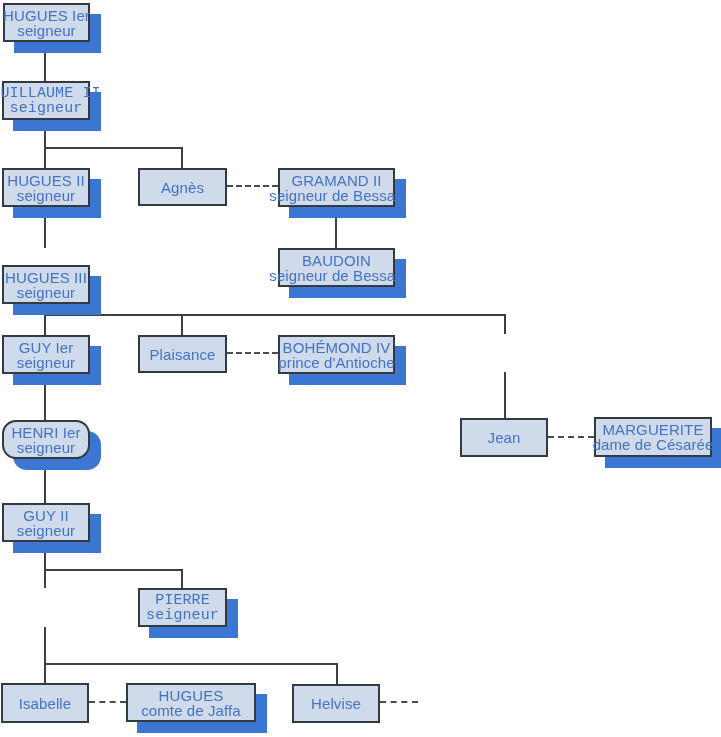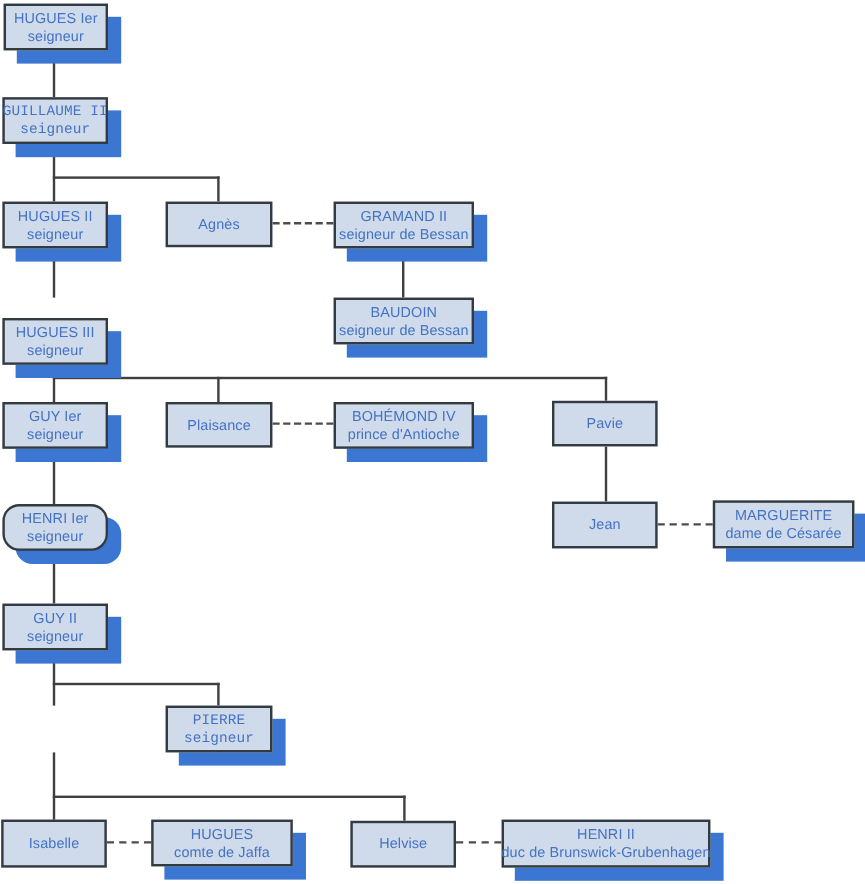--- a/index.html
+++ b/index.html
@@ -6,21 +6,21 @@
   .canvas {
     position:relative; width:721px; height:737px;
     background:#ffffff; overflow:hidden;
     font-family:"Liberation Sans", sans-serif;
   }
   .node {
     position:absolute; box-sizing:border-box;
     background:#cfdbea; border:2px solid #333a40;
     color:#4472c4; text-align:center;
     display:flex; flex-direction:column; align-items:center; justify-content:center;
-    font-size:12px; line-height:15px; letter-spacing:0.1px;
+    font-size:15px; line-height:15px; letter-spacing:0.1px;
   }
   .node.shadowed { box-shadow:11px 11px 0 0 #3b76d2; }
   .node .name { white-space:nowrap; }
   .node .title { white-space:nowrap; }
   .vline { position:absolute; width:2px; background:#3f3f3f; }
   .hline { position:absolute; height:2px; background:#3f3f3f; }
   .dash  { position:absolute; height:0; border-top:2px dashed #4c4c4c; }
 </style>
 </head>
 <body>
@@ -94,23 +94,20 @@
 
   <div class="node" style="left:138px; top:335px; width:89px; height:38px;">
     <span class="name">Plaisance</span>
   </div>
 
   <div class="node shadowed" style="left:278px; top:335px; width:117px; height:39px;">
     <span class="name">BOHÉMOND IV</span>
     <span class="title">prince d'Antioche</span>
   </div>
 
-  <div class="node" style="left:460px; top:334px; width:88px; height:38px;">
-    <span class="name">Pavie</span>
-  </div>
 
   <div class="node shadowed" style="left:2px; top:420px; width:88px; height:39px;border-radius:14px;">
     <span class="name">HENRI Ier</span>
     <span class="title">seigneur</span>
   </div>
 
   <div class="node" style="left:460px; top:418px; width:88px; height:39px;">
     <span class="name">Jean</span>
   </div>
 
@@ -127,27 +124,23 @@
 
   <div class="node shadowed" style="left:138px; top:588px; width:89px; height:39px;font-family:Liberation Mono, monospace;">
     <span class="name">PIERRE</span>
     <span class="title">seigneur</span>
   </div>
 
   <div class="node" style="left:1px; top:683px; width:88px; height:40px;">
     <span class="name">Isabelle</span>
   </div>
 
-  <div class="node shadowed" style="left:126px; top:683px; width:118px; height:39px;">
+  <div class="node shadowed" style="left:126px; top:683px; width:130px; height:39px;">
     <span class="name">HUGUES</span>
     <span class="title">comte de Jaffa</span>
   </div>
 
   <div class="node" style="left:292px; top:684px; width:88px; height:39px;">
     <span class="name">Helvise</span>
   </div>
 
-  <div class="node shadowed" style="left:418px; top:683px; width:174px; height:40px;">
-    <span class="name">HENRI II</span>
-    <span class="title">duc de Brunswick-Grubenhagen</span>
-  </div>
 
 </div>
 
 </body></html>

